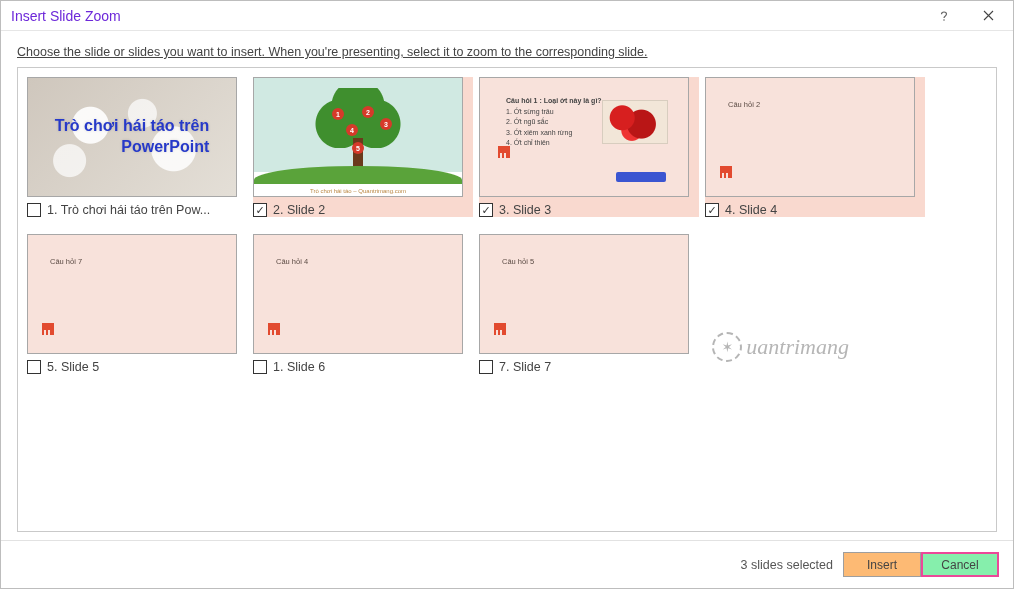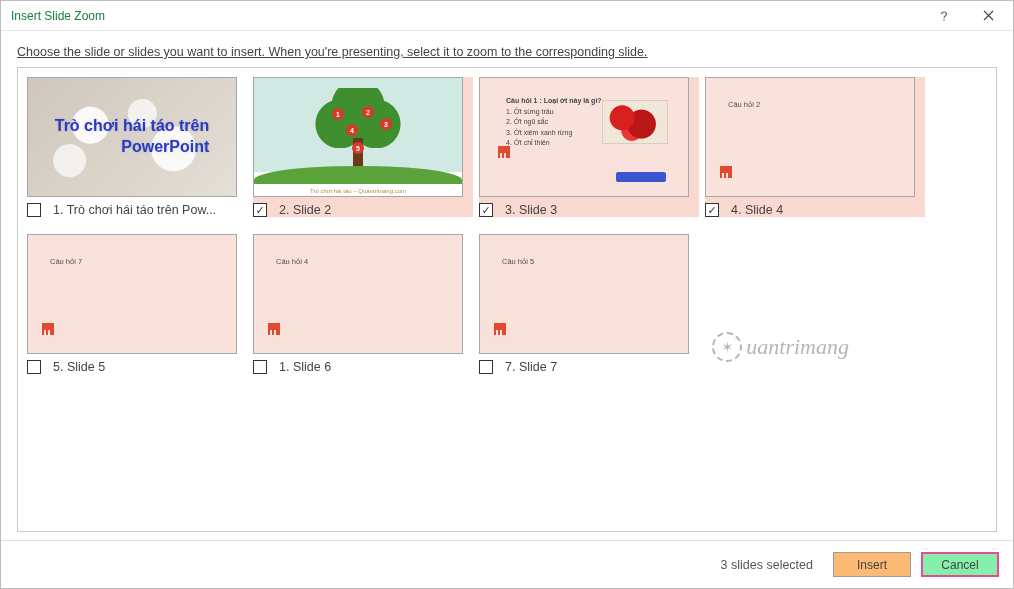--- a/index.html
+++ b/index.html
@@ -18,21 +18,21 @@
     display: flex; flex-direction: column;
     background: #fff;
   }
   .titlebar {
     height: 30px;
     display: flex; align-items: center;
     padding: 0 2px 0 10px;
     background: #fff;
     border-bottom: 1px solid #e6e6e6;
   }
-  .titlebar .title { flex: 1; color: #15803d; font-size: 12px; }
+  .titlebar .title { flex: 1; color: #6d28d9; font-size: 14px; }
   .titlebar .tbtn {
     width: 45px; height: 28px;
     display: flex; align-items: center; justify-content: center;
     color: #555;
   }
   .content {
     flex: 1;
     padding: 14px 16px 8px 16px;
     display: flex; flex-direction: column;
     overflow: hidden;
@@ -59,41 +59,40 @@
   .thumb {
     width: 210px; height: 120px;
     border: 1px solid #a7a7a7;
     background: #fff;
     position: relative;
     overflow: hidden;
   }
   .slide-label-row {
     display: flex; align-items: center;
     margin-top: 6px;
-    gap: 12px;
+    gap: 6px;
   }
   .checkbox {
     width: 14px; height: 14px;
     border: 1px solid #333;
     background: #fff;
     display: flex; align-items: center; justify-content: center;
     font-size: 11px; line-height: 1;
     color: #333;
     flex-shrink: 0;
   }
   .slide-label {
     color: #444; font-size: 12.5px;
     white-space: nowrap; overflow: hidden; text-overflow: ellipsis;
   }
   .footer {
     height: 48px;
     border-top: 1px solid #e2e2e2;
     display: flex; align-items: center; justify-content: flex-end;
     padding: 0 14px;
-    gap: 10px;
   }
   .status { color: #555; font-size: 12.5px; margin-right: 10px; }
   .btn {
     min-width: 78px; height: 25px;
     border: 2px solid #ec4899;
     background: #86efac;
     font-size: 12px;
     padding: 0 14px;
     display: flex; align-items: center; justify-content: center;
     cursor: default;

